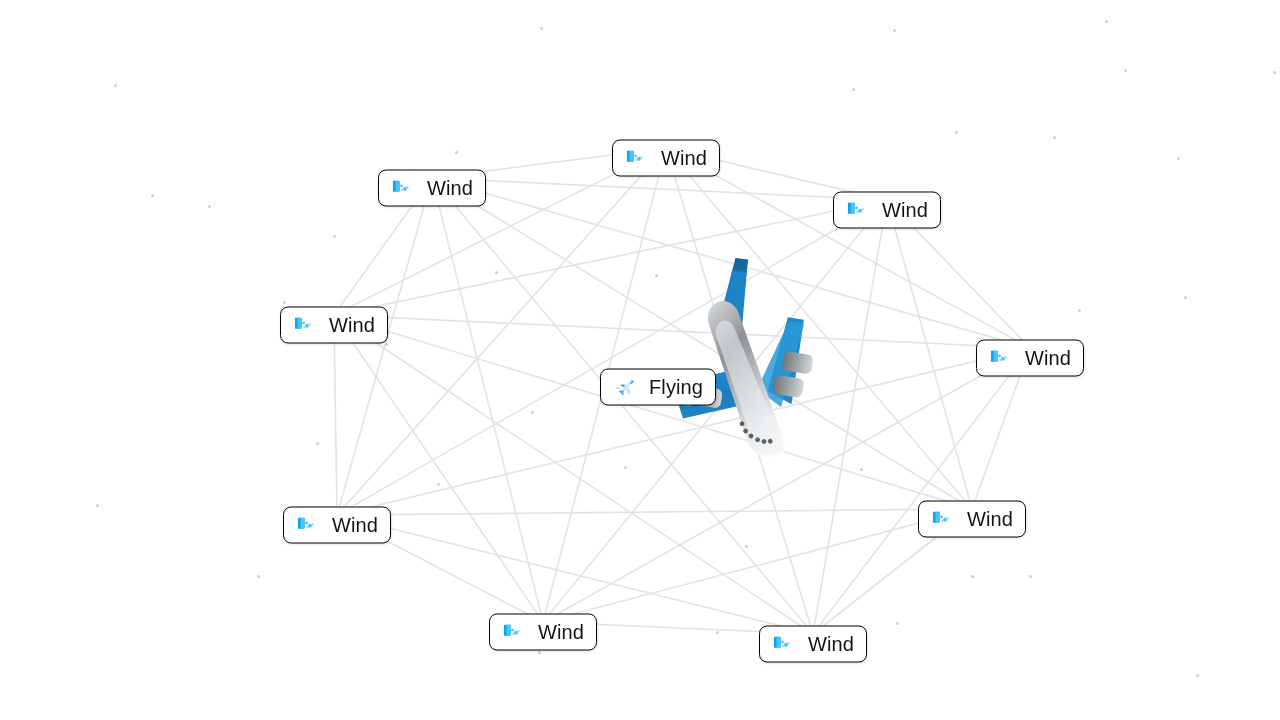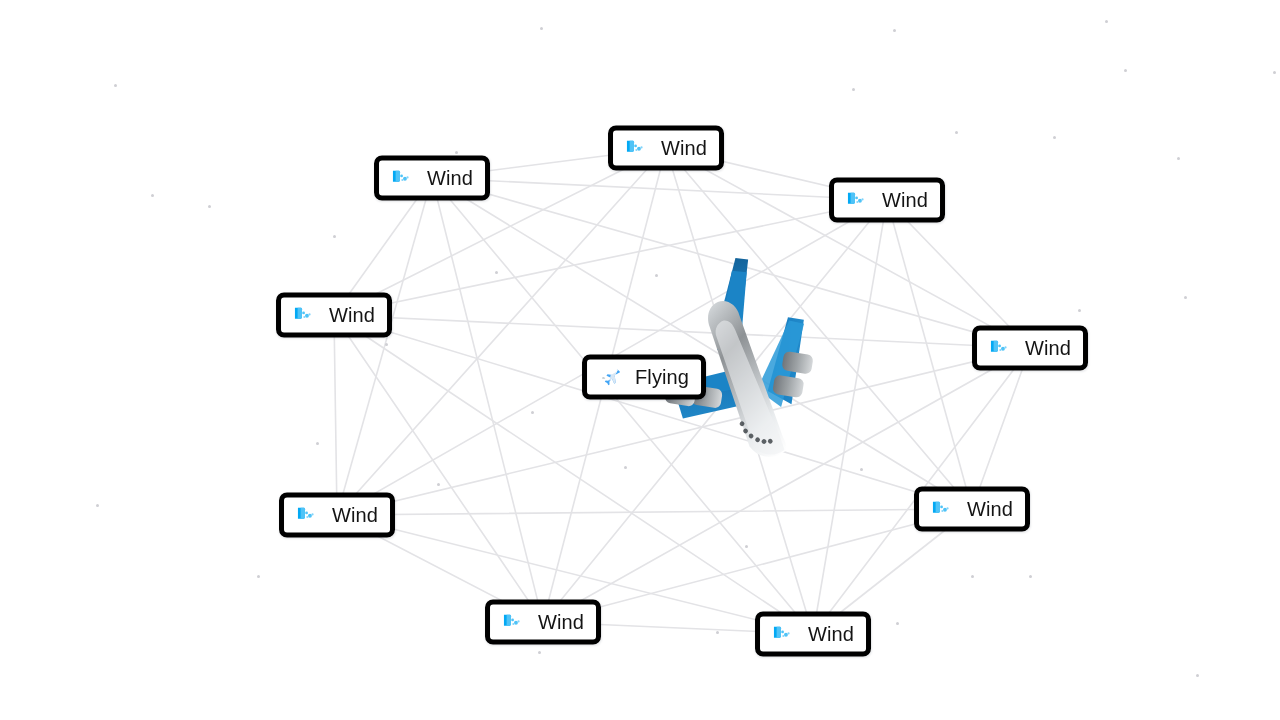--- a/index.html
+++ b/index.html
@@ -44,27 +44,28 @@
     background: #cfcfd4;
   }
   .node {
     position: absolute;
     display: inline-flex;
     align-items: center;
     gap: 15px;
     box-sizing: border-box;
     padding: 6px 12px 7px 11px;
     background: #ffffff;
-    border: 5px solid #000000;
+    border: 1px solid #000000;
     border-radius: 8px;
     box-shadow: 0 1px 2px rgba(40,45,70,0.10), 0 0 0 0.5px rgba(255,255,255,0.6) inset;
     white-space: nowrap;
     cursor: pointer;
     user-select: none;
     transform: translate(-50%, -50%);
+    margin-top: 10px;
   }
   .node-emoji {
     display: inline-block;
     width: 22px;
     height: 22px;
     flex: 0 0 22px;
     line-height: 22px;
   }
   .node-emoji svg { display: block; }
   .node-label {
@@ -274,21 +275,21 @@
           <path d="M3.2 4.6h6.1c.9 0 1.6.7 1.6 1.6v8.9c0 .9-.7 1.6-1.6 1.6H3.2z" fill="#03a9f4"></path>
           <path d="M6.1 4.6h3.2c.9 0 1.6.7 1.6 1.6v8.9c0 .9-.7 1.6-1.6 1.6H6.1z" fill="#4fc3f7"></path>
           <circle cx="12.6" cy="10.3" r="1.5" fill="#4fc3f7"></circle>
           <circle cx="16.3" cy="13.4" r="2.1" fill="#4fc3f7"></circle>
           <circle cx="13.4" cy="14.6" r="1.1" fill="#81d4fa"></circle>
           <circle cx="19.1" cy="11.9" r="1.2" fill="#81d4fa"></circle>
         </svg>
       </span>
       <span class="node-label">Wind</span>
     </div>
-    <div class="node" style="left: 644px; top: 377px;">
+    <div class="node" style="left: 658px; top: 377px;">
       <span class="node-emoji">
         <svg viewBox="0 0 24 24" width="22" height="22" xmlns="http://www.w3.org/2000/svg">
           <path d="M20.6 3.5c.8.3 1.1 1.2.7 2l-3.1 5.6 1.1 7.6-1.6 1.1-2.7-6-2.6 4.3.2 2.6-1.3.9-1.3-2.6-2.6-1.4.9-1.3 2.6.2 4.3-2.6-6-2.7 1.1-1.6 7.6 1.1 5.6-3.1c.4-.2.8-.3 1.1-.1z" fill="#42a5f5"></path>
           <path d="M20.6 3.5c.8.3 1.1 1.2.7 2l-3.1 5.6 1.1 7.6-1.6 1.1-2.7-6-2.6 4.3 1.3-7.6 5.6-3.1c.4-.2.8-.3 1.3-.1z" fill="#d8e7f5"></path>
           <path d="M4.3 14.2l2.6.2 1.1-.7-2.8-1.2z" fill="#b0bec5"></path>
         </svg>
       </span>
       <span class="node-label">Flying</span>
     </div>
     <div class="node" style="left: 337px; top: 515px;">

